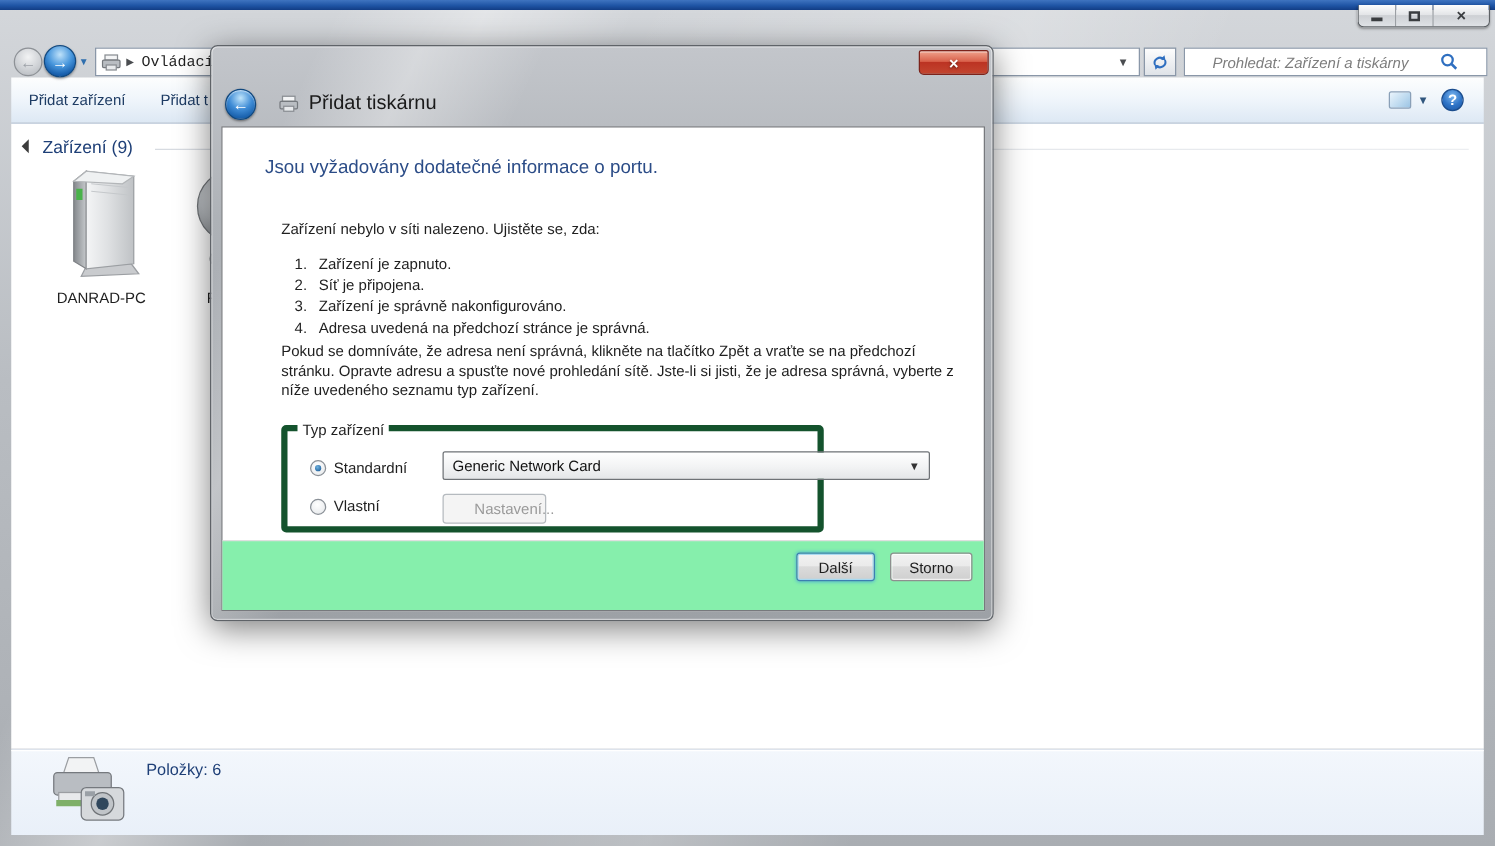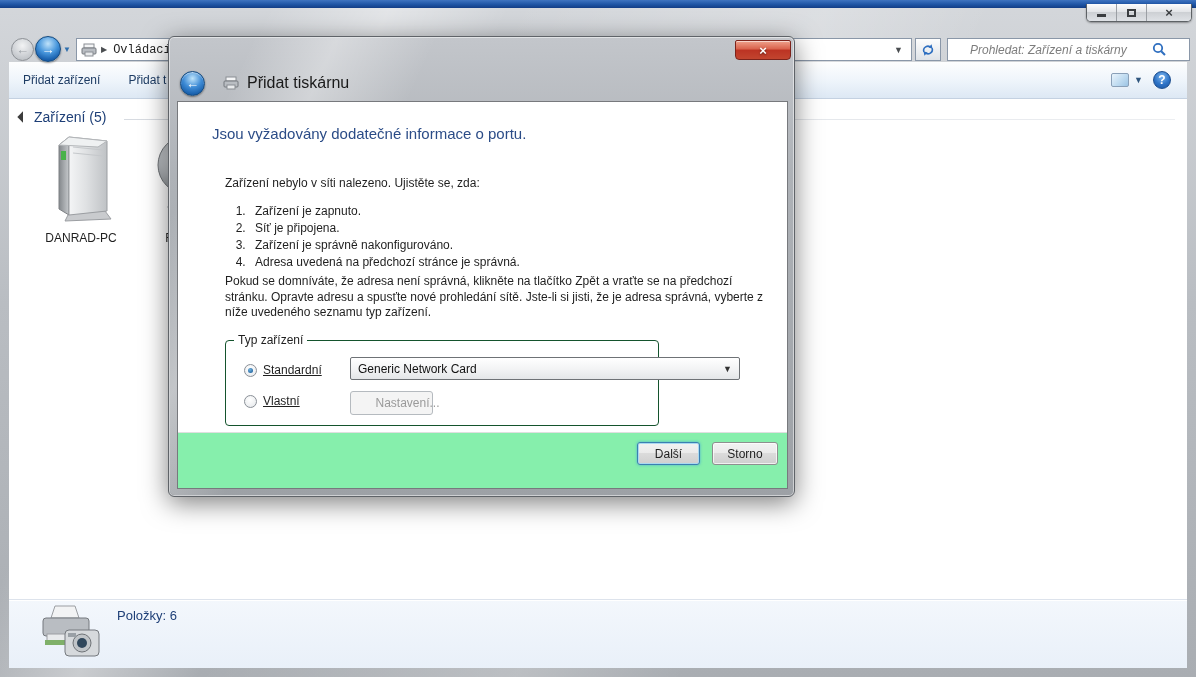--- a/index.html
+++ b/index.html
@@ -103,31 +103,31 @@
   .dlg-title { margin-left:8px; font-size:16px; color:#1a1a1a; }
   .dlg-body { position:absolute; left:8px; top:64px; width:611px; height:388px;
     background:#fff; border:1px solid #77797d; }
   .dlg-heading { position:absolute; left:34px; top:23px; font-size:15px; color:#2b4c87; }
   .dlg-intro { position:absolute; left:47px; top:74px; font-size:12px; color:#1f1f1f; }
   .dlg-list { position:absolute; left:51px; top:102px; font-size:12px; color:#1f1f1f; }
   .dlg-list li { margin-bottom:3px; line-height:14px; margin-left:20px; padding-left:6px; }
   .dlg-paragraph { position:absolute; left:47px; top:172px; width:548px; font-size:12px;
     color:#1f1f1f; line-height:15.5px; }
   .group-box { position:absolute; left:47px; top:238px; width:434px; height:86px;
-    border:1px solid #14532d; border-radius:4px; }
+    border:5px solid #14532d; border-radius:4px; }
   .group-box-label { position:absolute; left:8px; top:-8px; background:#fff; padding:0 4px;
     font-size:12px; color:#1f1f1f; }
   .radio-row { position:absolute; display:flex; align-items:center; }
   .radio-row-1 { left:18px; top:22px; } .radio-row-2 { left:18px; top:53px; }
   .radio { width:13px; height:13px; border-radius:50%; border:1px solid #8a9097;
     background:radial-gradient(circle at 45% 35%, #fff 0%, #eceef0 70%, #d8dbde 100%);
     margin-right:6px; position:relative; }
   .radio.checked::after { content:""; position:absolute; left:3px; top:3px; width:5px; height:5px;
     border-radius:50%; background:radial-gradient(circle at 40% 35%, #6fb3e0 0%, #2d6da6 70%, #1c578d 100%); }
-  .radio-label { font-size:12px; color:#1f1f1f;text-decoration:underline; }
+  .radio-label { font-size:12px; color:#1f1f1f; }
   .combo { position:absolute; left:124px; top:16px; width:390px; height:23px;
     border:1px solid #6e7276; border-radius:2px;
     background:linear-gradient(180deg,#ffffff 0%,#f2f3f4 55%,#e4e6e8 100%);
     display:flex; align-items:center; padding:0 7px; font-size:12px; color:#111; }
   .combo-caret { margin-left:auto; font-size:9px; color:#333; }
   .settings-btn { position:absolute; left:124px; top:50px; width:83px; height:24px;
     border:1px solid #b5babf; border-radius:3px; background:#f4f4f4;
     font-size:12px; color:#9a9a9a; display:flex; align-items:center; justify-content:center;padding-left:32px; }
   .dlg-footer { position:absolute; left:0; bottom:0; width:100%; height:56px;
     background:#86efac; border-top:1px solid #dfdfdf; }
@@ -203,21 +203,21 @@
       <div class="help-btn">
         <span>?</span>
       </div>
     </div>
   </div>
 
   <div class="content">
     <div class="group-rule"></div>
     <div class="group-header">
       <span class="tri"></span>
-      <span class="group-label">Zařízení (5)</span>
+      <span class="group-label">Zařízení (9)</span>
     </div>
 
     <div class="device-tile tile-1">
       <svg width="72" height="92" viewBox="0 0 72 92">
         <defs>
           <linearGradient id="pcFront" x1="0" y1="0" x2="1" y2="0">
             <stop offset="0" stop-color="#f4f5f6"></stop>
               <stop offset=".45" stop-color="#dfe1e3"></stop>
               <stop offset="1" stop-color="#bfc2c5"></stop>
           </linearGradient>

